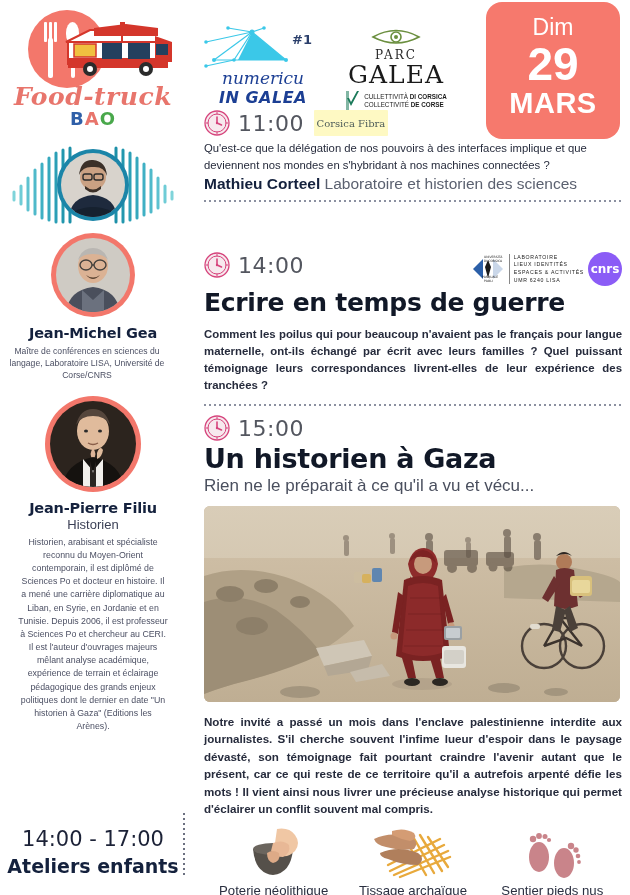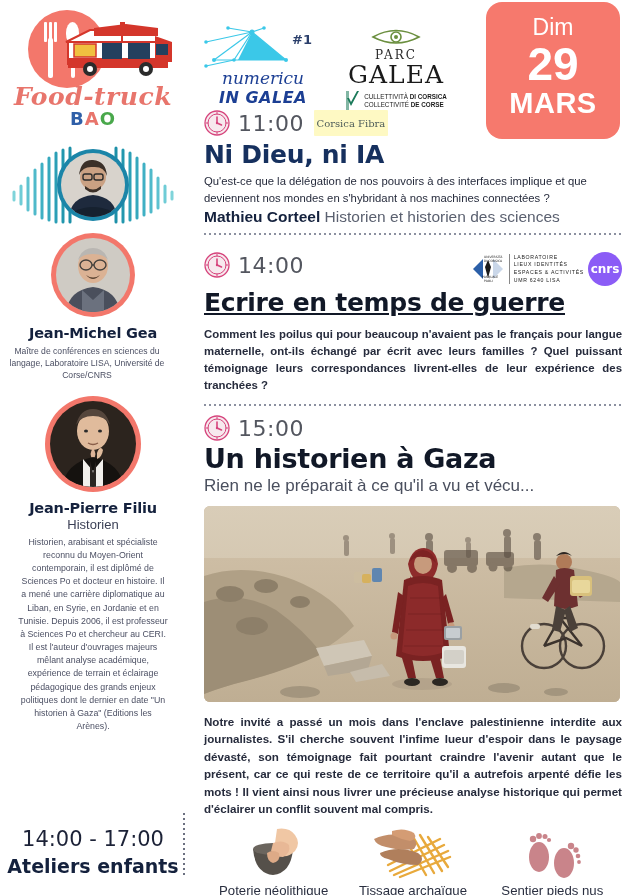--- a/index.html
+++ b/index.html
@@ -165,21 +165,21 @@
     display: flex; align-items: center; justify-content: center;
     font-family: "DejaVu Serif", serif; font-size: 10px; color: #4d5c5a;
     border-radius: 1px;
   }
 
   .ev-title {
     font-family: "DejaVu Sans", sans-serif; font-weight: bold;
     color: #14213d; letter-spacing: -0.3px;
   }
   .ev-title.t1 { font-size: 25px; color: #16305e; }
-  .ev-title.t2 { font-size: 25px; color: #111827; text-decoration: underline; }
+  .ev-title.t2 { font-size: 25px; color: #111827; }
   .ev-title.t3 { font-size: 27px; color: #111827; }
   .ev-sub { font-size: 16px; color: #4a4f5e; margin-top: 2px; }
   .ev-desc { font-size: 11.3px; line-height: 1.48; color: #262b3c; }
   .ev-desc.justify { text-align: justify; font-weight: bold; font-size: 11.4px; line-height: 1.5; }
   .ev-speaker { font-size: 15.5px; color: #5b6170; margin-top: 2px; }
   .ev-speaker b { color: #14213d; font-weight: bold; }
 
   .dotted-sep {
     height: 2px; width: 100%;
     background-image: repeating-linear-gradient(to right,#8b90a0 0 2px, transparent 2px 5px);
@@ -405,25 +405,24 @@
             <line x1="13" y1="13" x2="13" y2="7" stroke="#d6447c" stroke-width="1.6" stroke-linecap="round"></line>
             <line x1="13" y1="13" x2="17.5" y2="15" stroke="#d6447c" stroke-width="1.6" stroke-linecap="round"></line>
             <circle cx="13" cy="13" r="1.2" fill="#d6447c"></circle>
           </svg>
           <span class="time-txt">11:00</span>
         </div>
         <div class="fibra-logo">
           <span>Corsica Fibra</span>
         </div>
       </div>
-      <div class="ev-title t1" style="margin-top:4px;">Ni Dieu, ni IA</div>
       <div class="ev-desc" style="margin-top:4px;">Qu'est-ce que la délégation de nos pouvoirs à des interfaces implique et que deviennent nos mondes en s'hybridant à nos machines connectées ?</div>
       <div class="ev-speaker">
         <b>Mathieu Corteel</b>
-        <span>Historien et historien des sciences</span>
+        <span>Laboratoire et historien des sciences</span>
       </div>
       <div class="dotted-sep" style="margin-top:7px;"></div>
     </div>
 
     <div style="position:absolute;left:8px;top:252px;width:418px;">
       <div style="display:flex;align-items:flex-start;justify-content:space-between;">
         <div class="time-row">
           <svg class="clock-ico" viewBox="0 0 26 26">
             <circle cx="13" cy="13" r="12" fill="#f7e9ee" stroke="#d6447c" stroke-width="1.3"></circle>
             <circle cx="13" cy="13" r="9" fill="none" stroke="#d6447c" stroke-width="1"></circle>

